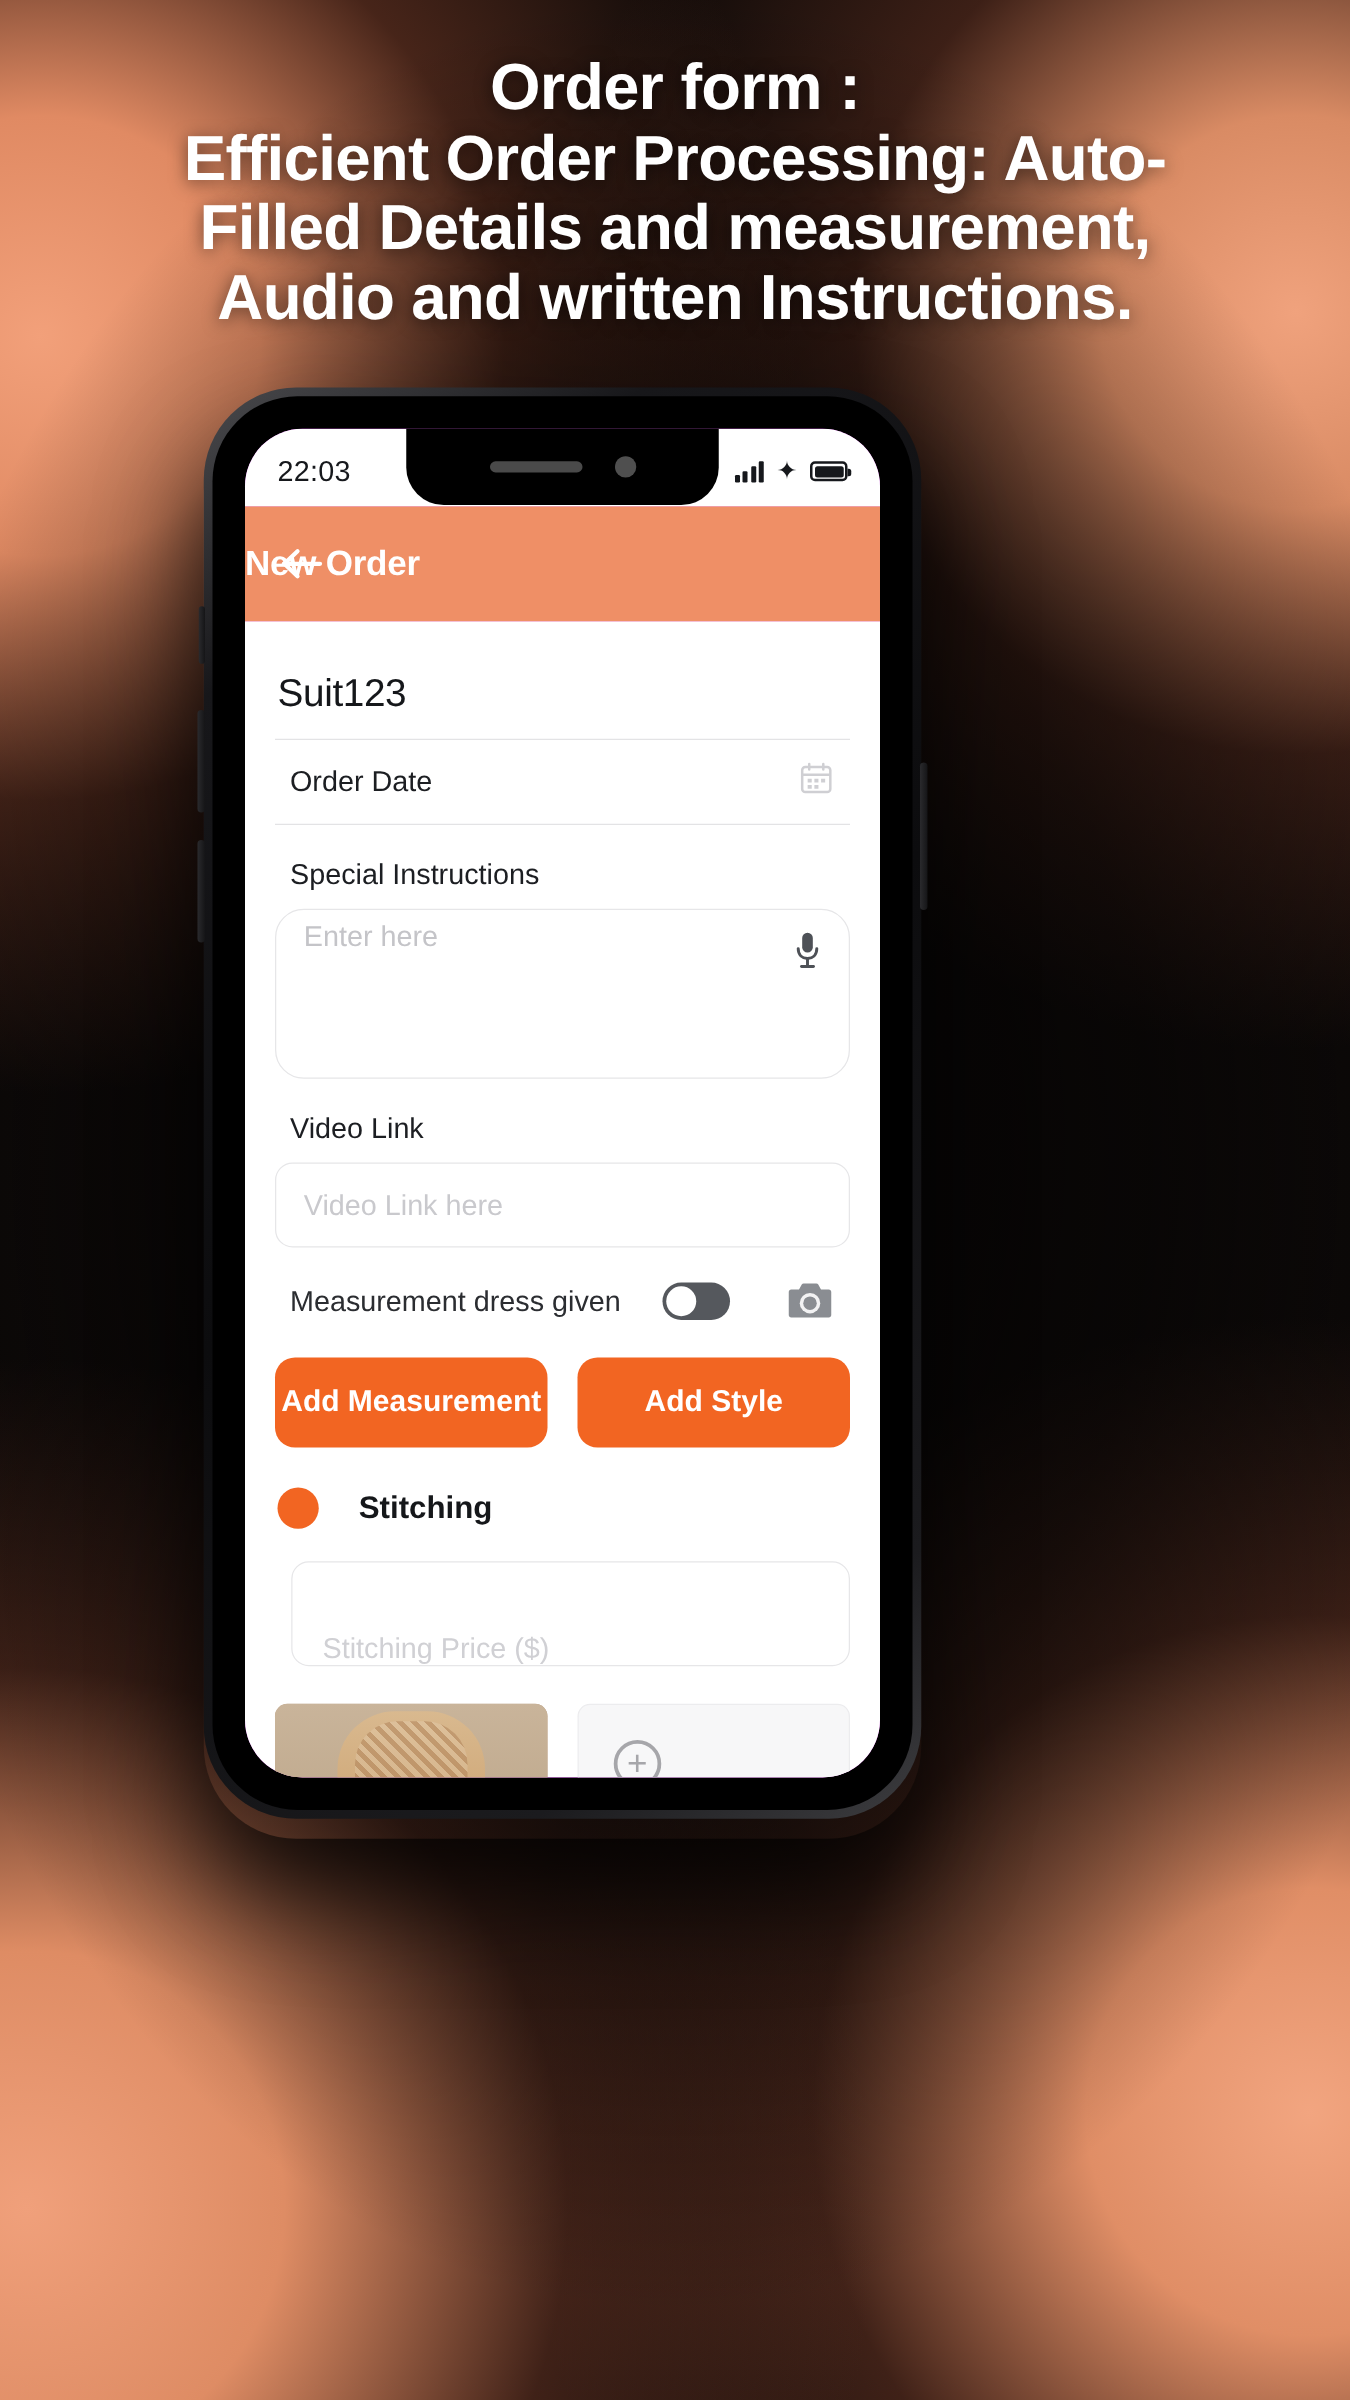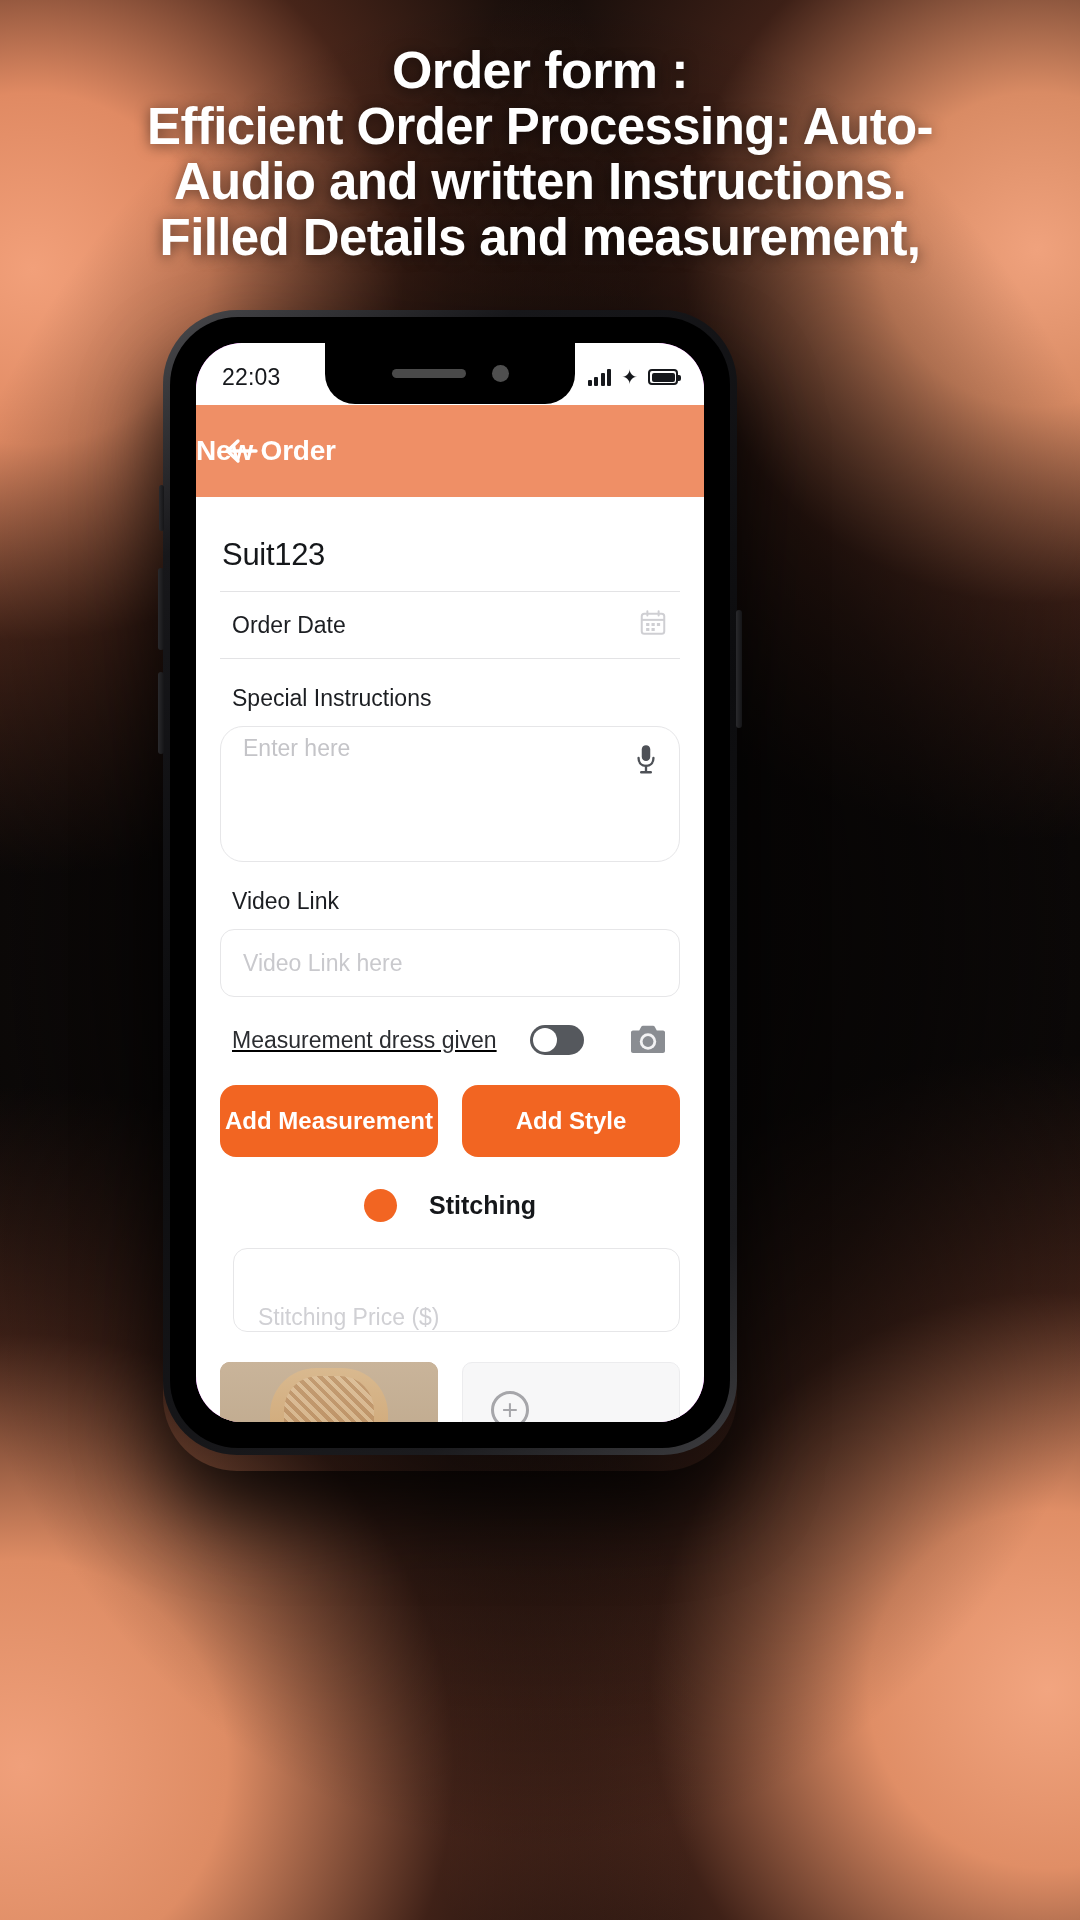--- a/index.html
+++ b/index.html
@@ -159,41 +159,40 @@
   #instructions-box .ph { font-size: 23px; color: #c4c4c8; }
   #mic-icon { position:absolute; right: 20px; top: 16px; }
 
   #video-box { height: 68px; display:flex; align-items:center; padding: 0 22px; }
   #video-box .ph { font-size: 23px; color: #c9c9cd; }
 
   #measure-row {
     display:flex; align-items:center;
     padding: 26px 12px 22px 12px;
     gap: 0;
-    text-decoration: underline;
   }
   #measure-row .lbl { font-size: 23px; color: #2b2d31; flex: 1; }
   #toggle {
     width: 54px; height: 30px; border-radius: 16px; background: #55585d;
     position: relative; margin-right: 44px;
   }
   #toggle i { position:absolute; left:3px; top:3px; width:24px; height:24px; border-radius:50%; background:#fff; display:block; }
   #camera-icon { width: 40px; height: 34px; }
 
   #btn-row { display:flex; gap: 24px; padding: 6px 0 0 0; }
   .pill {
     flex: 1; height: 72px; border-radius: 16px;
     background: #f26522;
     color: #fff; font-size: 24px; font-weight: 700;
     display:flex; align-items:center; justify-content:center;
     border: none; cursor: pointer;
     font-family: "Liberation Sans", sans-serif;
   }
 
-  #stitch-row { display:flex; align-items:center; gap: 32px; padding: 32px 2px 26px 2px; justify-content: center; }
+  #stitch-row { display:flex; align-items:center; gap: 32px; padding: 32px 2px 26px 2px; }
   #stitch-dot { width: 33px; height: 33px; border-radius: 50%; background: #f26522; }
   #stitch-label { font-size: 25px; font-weight: 700; color: #15171a; }
 
   #price-box { height: 84px; display:flex; align-items:flex-end; padding: 0 24px; margin-left: 13px; }
   #price-box .ph { font-size: 23px; color: #d0d0d4; }
 
   #thumb-row { display:flex; gap: 24px; padding-top: 30px; }
   #photo-tile {
     width: 258px; height: 230px; border-radius: 10px; overflow:hidden; position:relative;
     background: linear-gradient(180deg,#b99a7c 0%, #a87f5c 42%, #7d4a2e 70%, #5d3420 100%);
@@ -223,22 +222,22 @@
 </style>
 </head>
 <body>
 
 <div id="bg"></div>
 <div id="vignette"></div>
 
 <div id="headline">
   <span class="l1">Order form :</span>
   <span class="ln">Efficient Order Processing: Auto-</span>
+  <span class="ln">Filled Details and measurement,</span>
   <span class="ln">Audio and written Instructions.</span>
-  <span class="ln">Filled Details and measurement,</span>
 </div>
 
 <div id="phone-wrap">
   <div id="phone-shadow"></div>
   <div id="phone-body">
     <div class="side-btn sb-l1"></div>
     <div class="side-btn sb-l2"></div>
     <div class="side-btn sb-l3"></div>
     <div class="side-btn sb-r1"></div>
 

